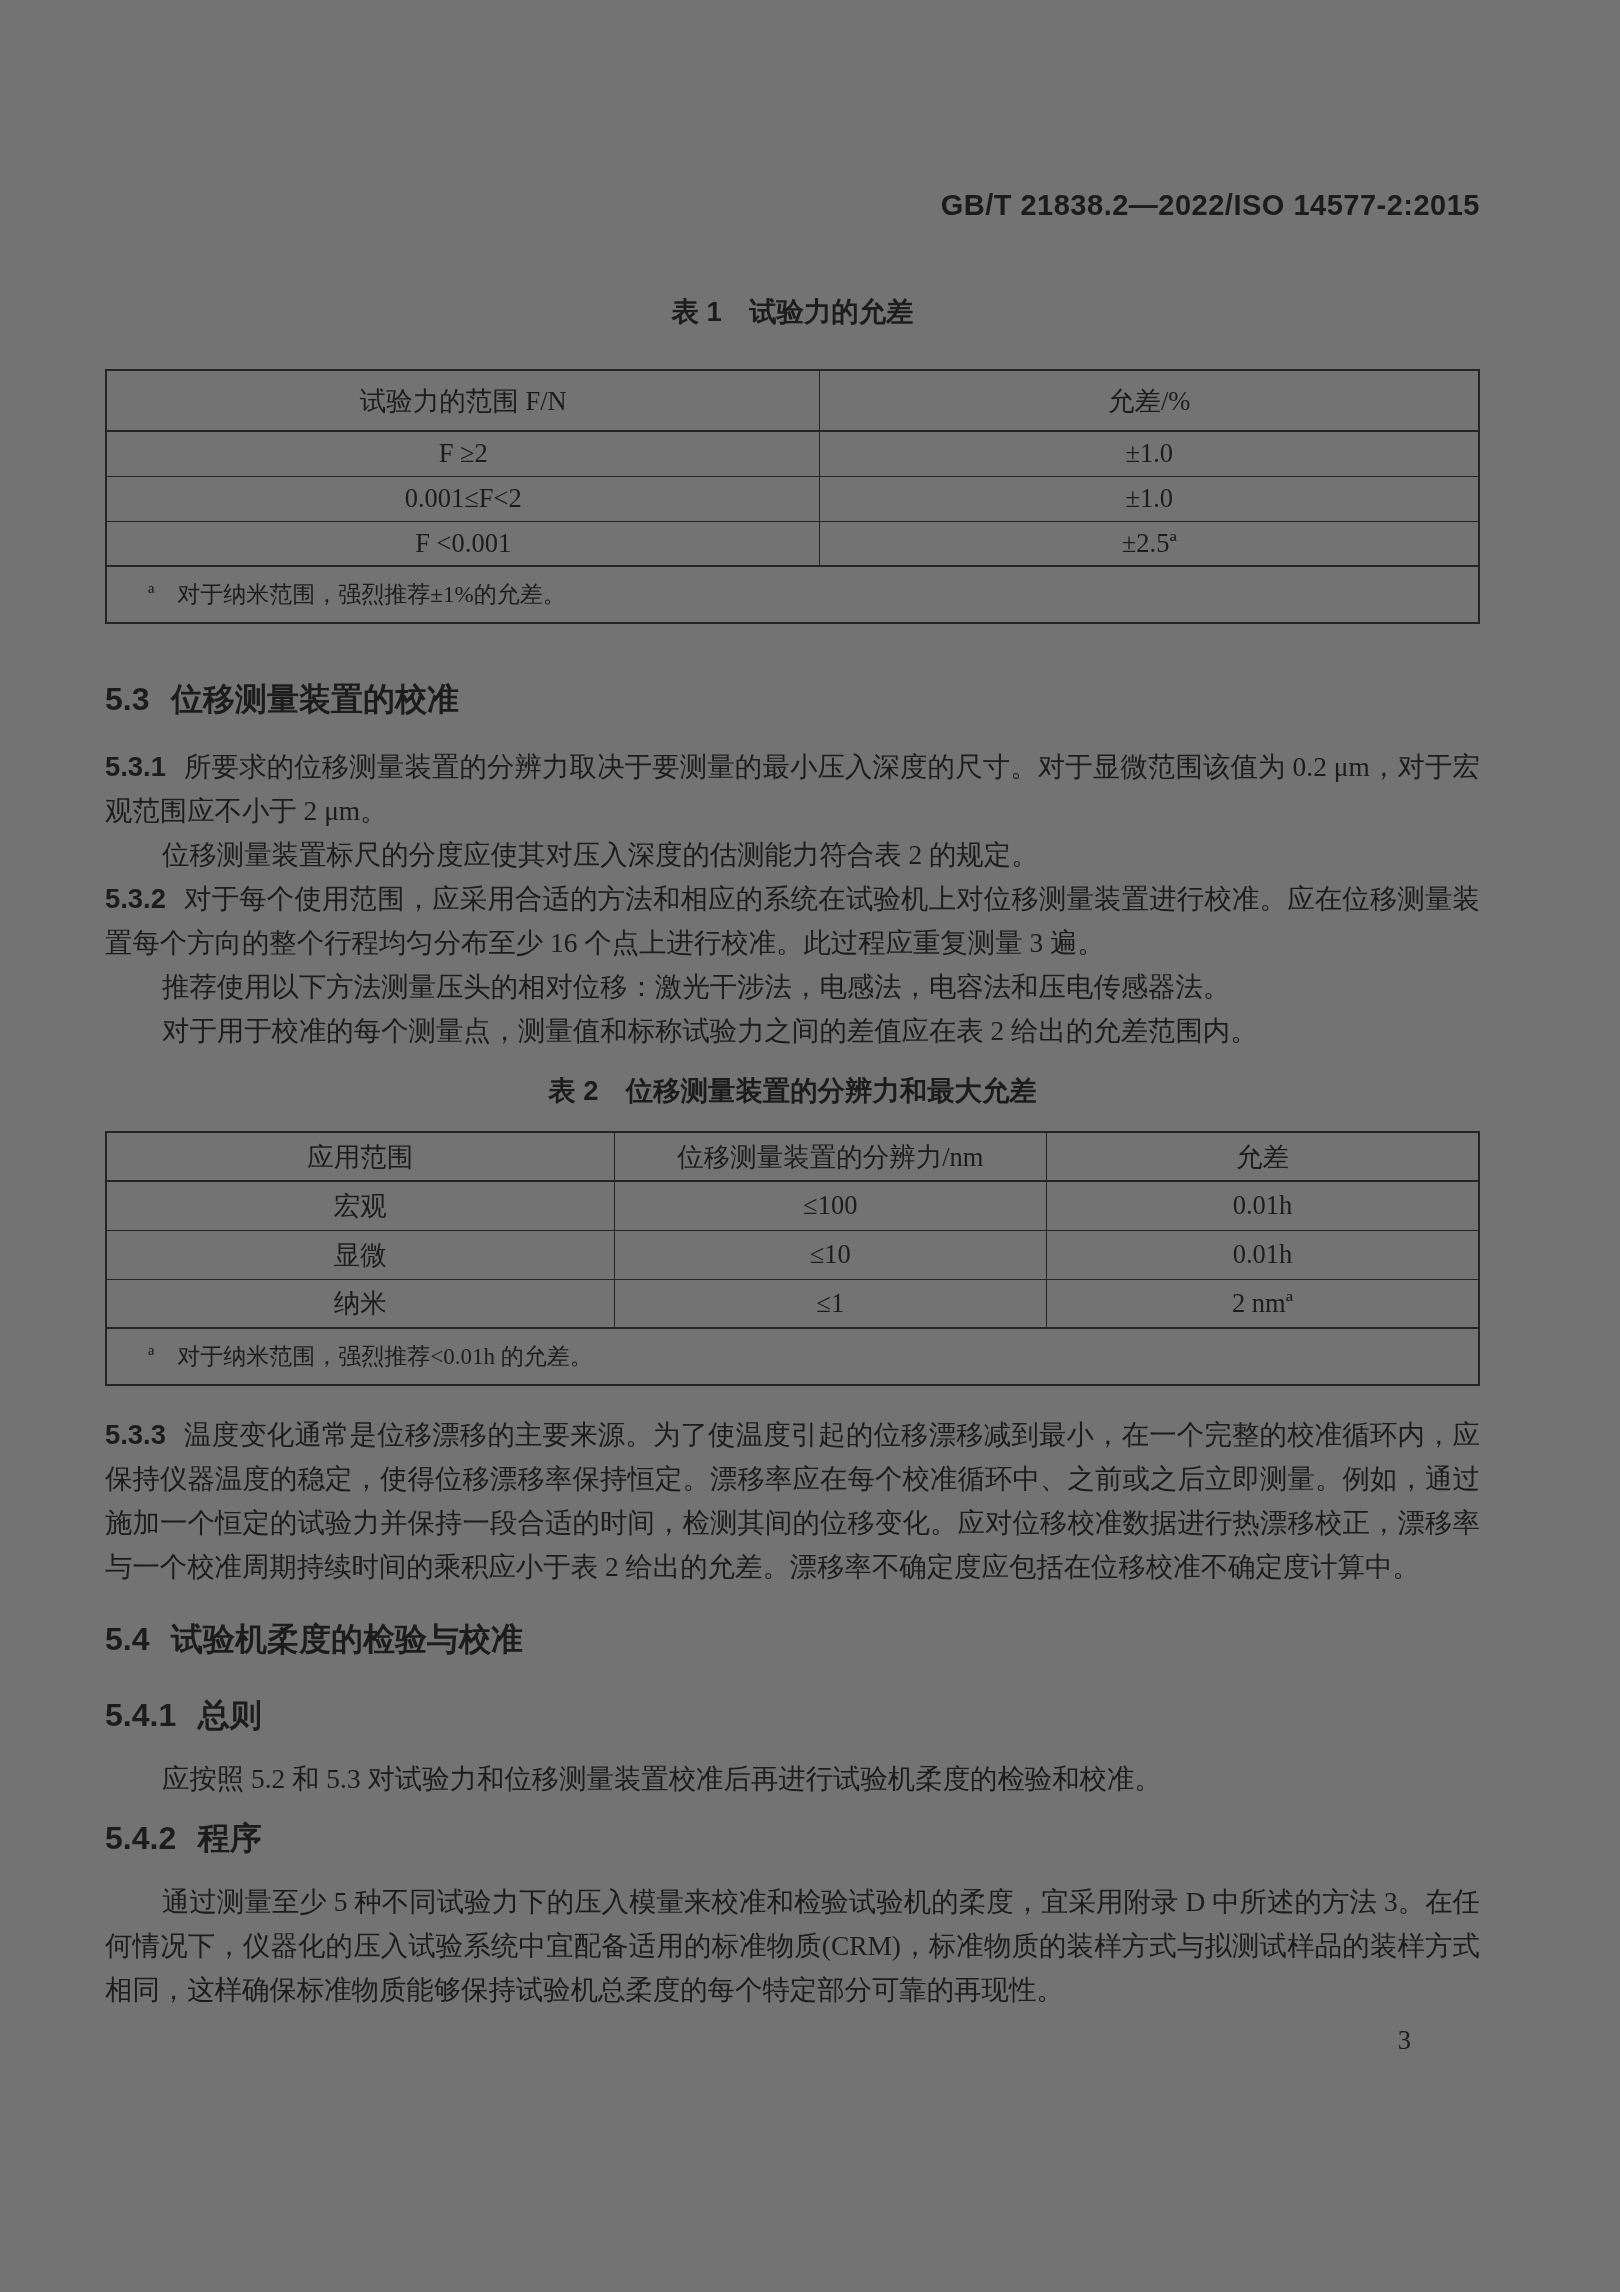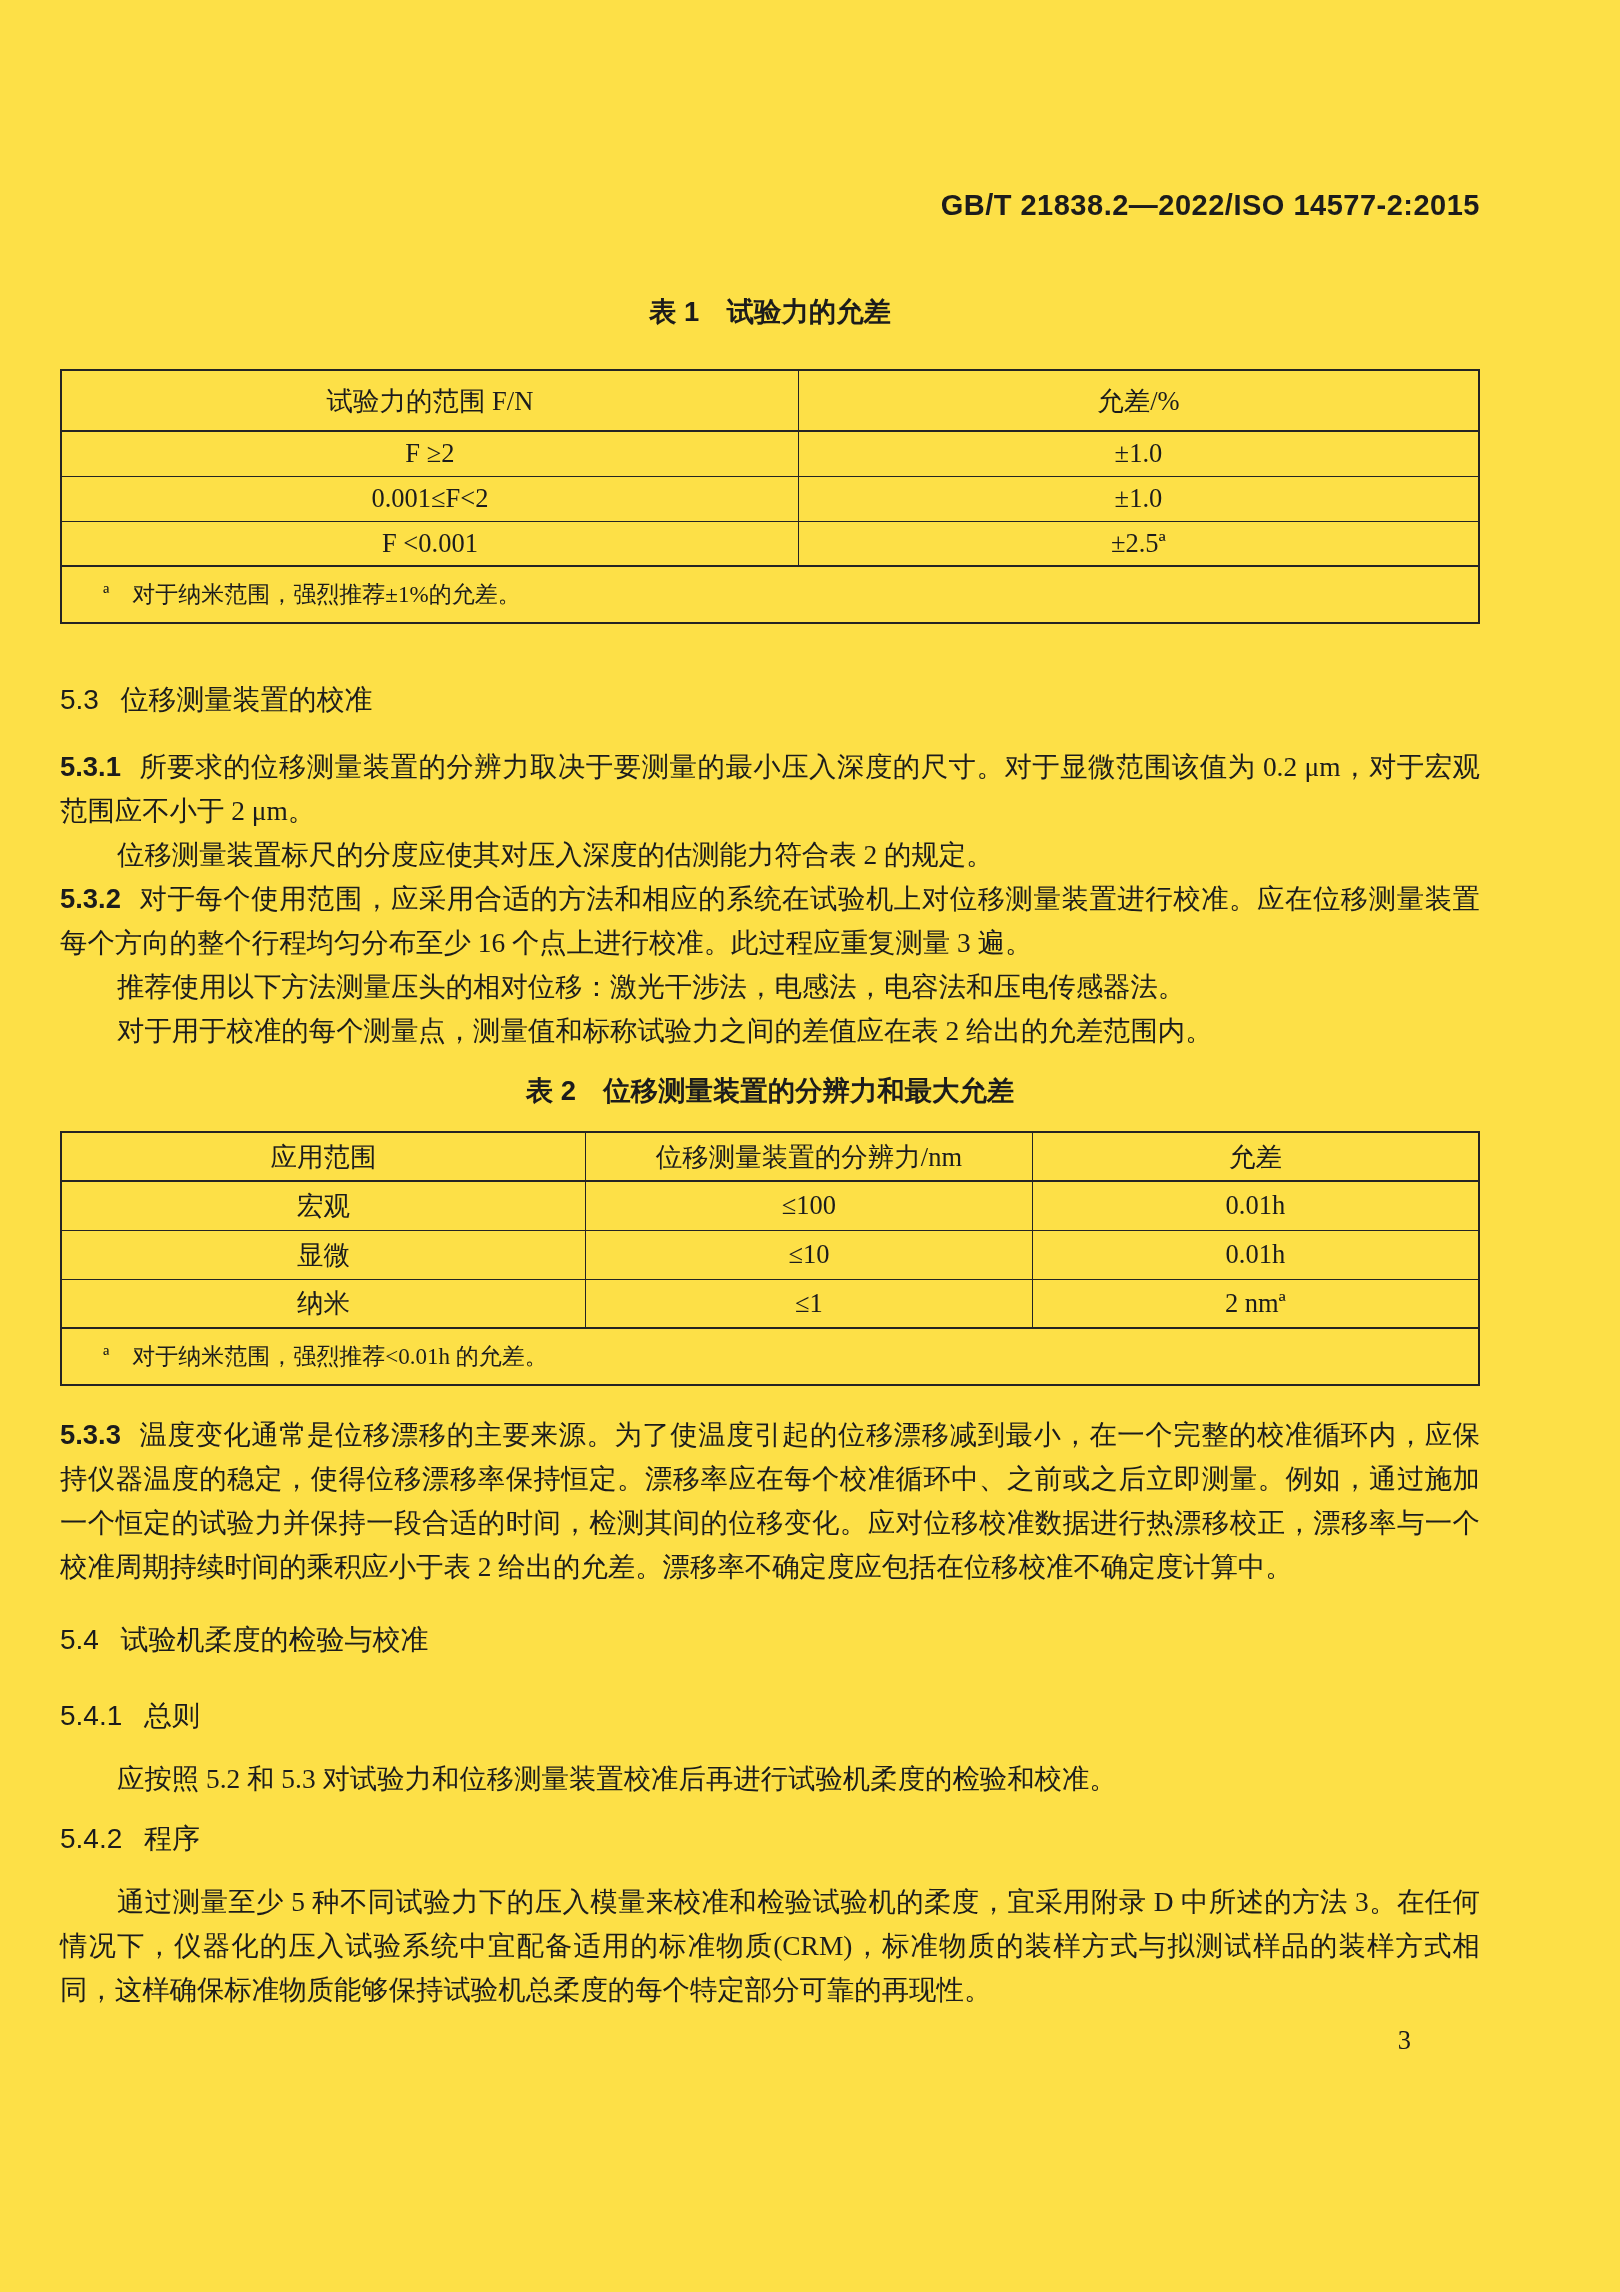--- a/index.html
+++ b/index.html
@@ -6,22 +6,22 @@
   html, body { background: #ffffff; }
   body {
     width: 1620px; height: 2293px;
     font-family: "Liberation Serif", "DejaVu Serif", serif;
     color: #1c1c1c;
     overflow: hidden;
   }
   .page {
     position: relative;
     width: 1620px; height: 2293px;
-    background: #fde047;
-    padding: 188px 140px 0 60px;
+    background: #737373;
+    padding: 188px 140px 0 105px;
   }
   .doc-header {
     text-align: right;
     font-family: "Liberation Sans", "DejaVu Sans", sans-serif;
     font-weight: bold;
     font-size: 29px;
     line-height: 35px;
     letter-spacing: 0.5px;
   }
   .table-caption {
@@ -61,22 +61,22 @@
   tr.foot-row td {
     height: 57px;
     text-align: left !important;
     padding-left: 41px !important;
     font-size: 23px;
     border-top: 2.5px solid #242424;
   }
 
   .clause-heading {
     font-family: "Liberation Sans", "DejaVu Sans", sans-serif;
-    font-weight: normal;
-    font-size: 28px;
+    font-weight: bold;
+    font-size: 32px;
     line-height: 35px;
   }
   .clause-heading .cnum { margin-right: 21.6px; }
   #h53  { margin-top: 58px; margin-bottom: 28px; }
   #h54  { margin-top: 33px; }
   #h541 { margin-top: 41px; margin-bottom: 24px; }
   #h542 { margin-top: 19.6px; margin-bottom: 23.5px; }
 
   .para {
     font-size: 27.4px;

